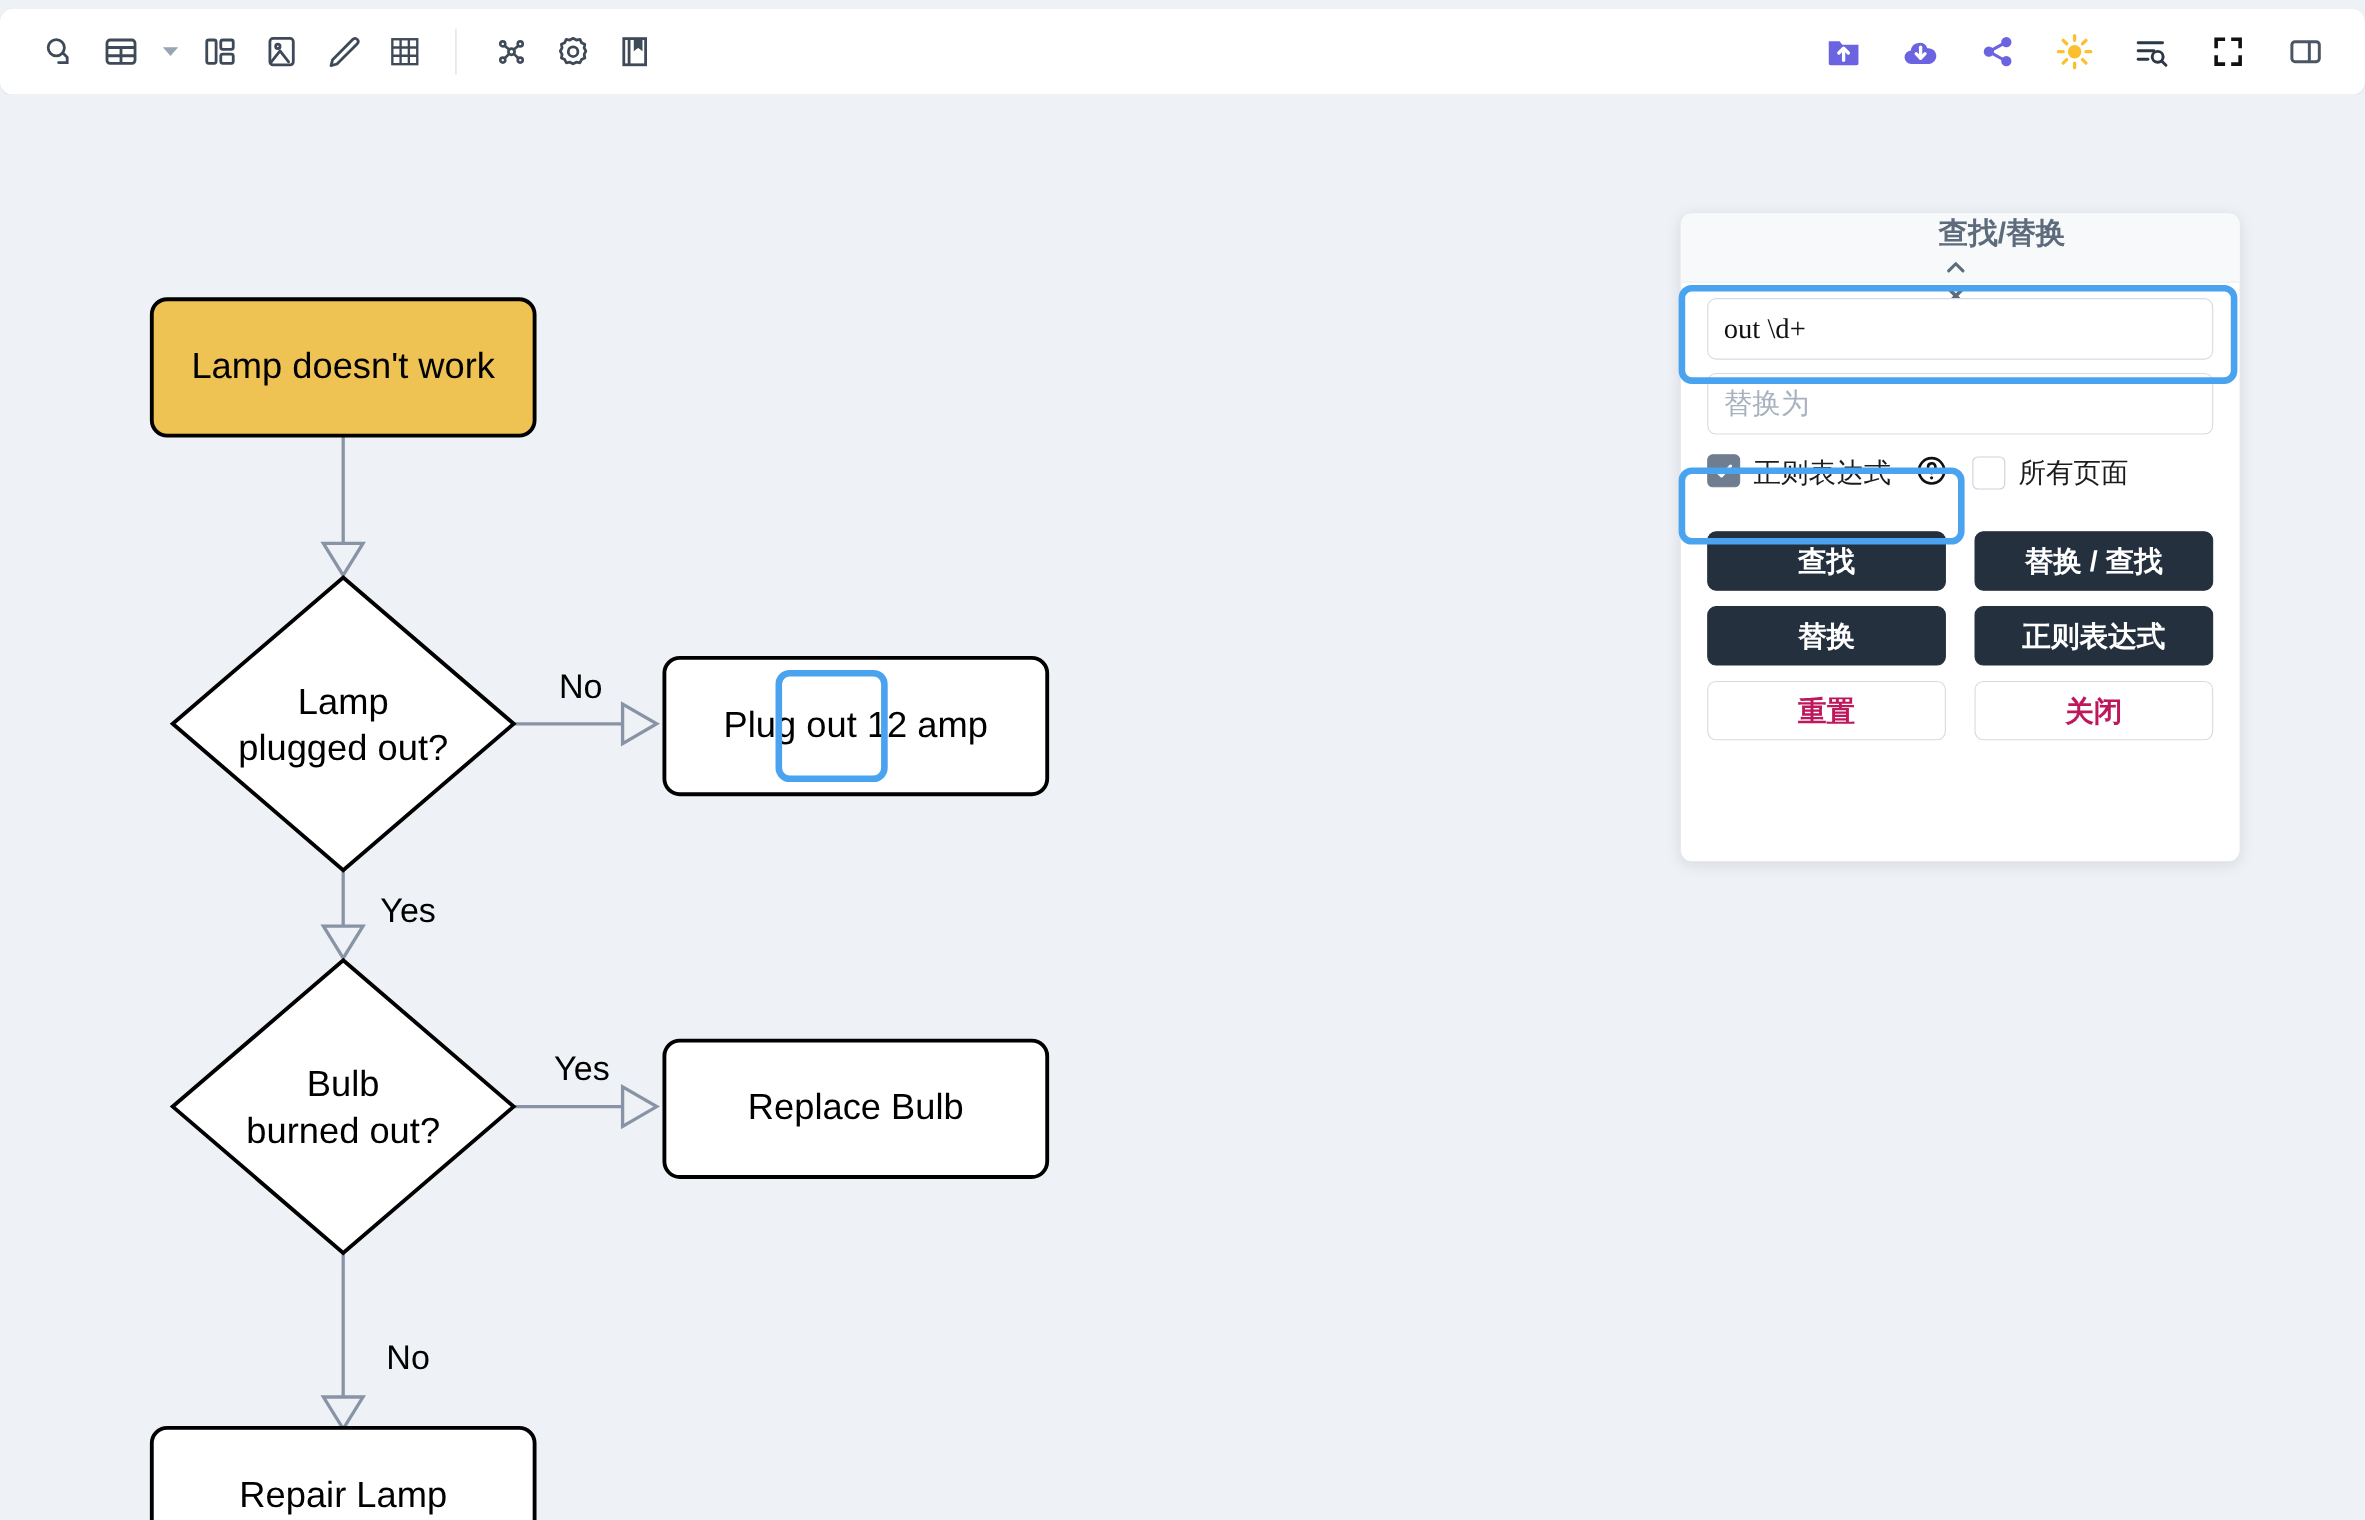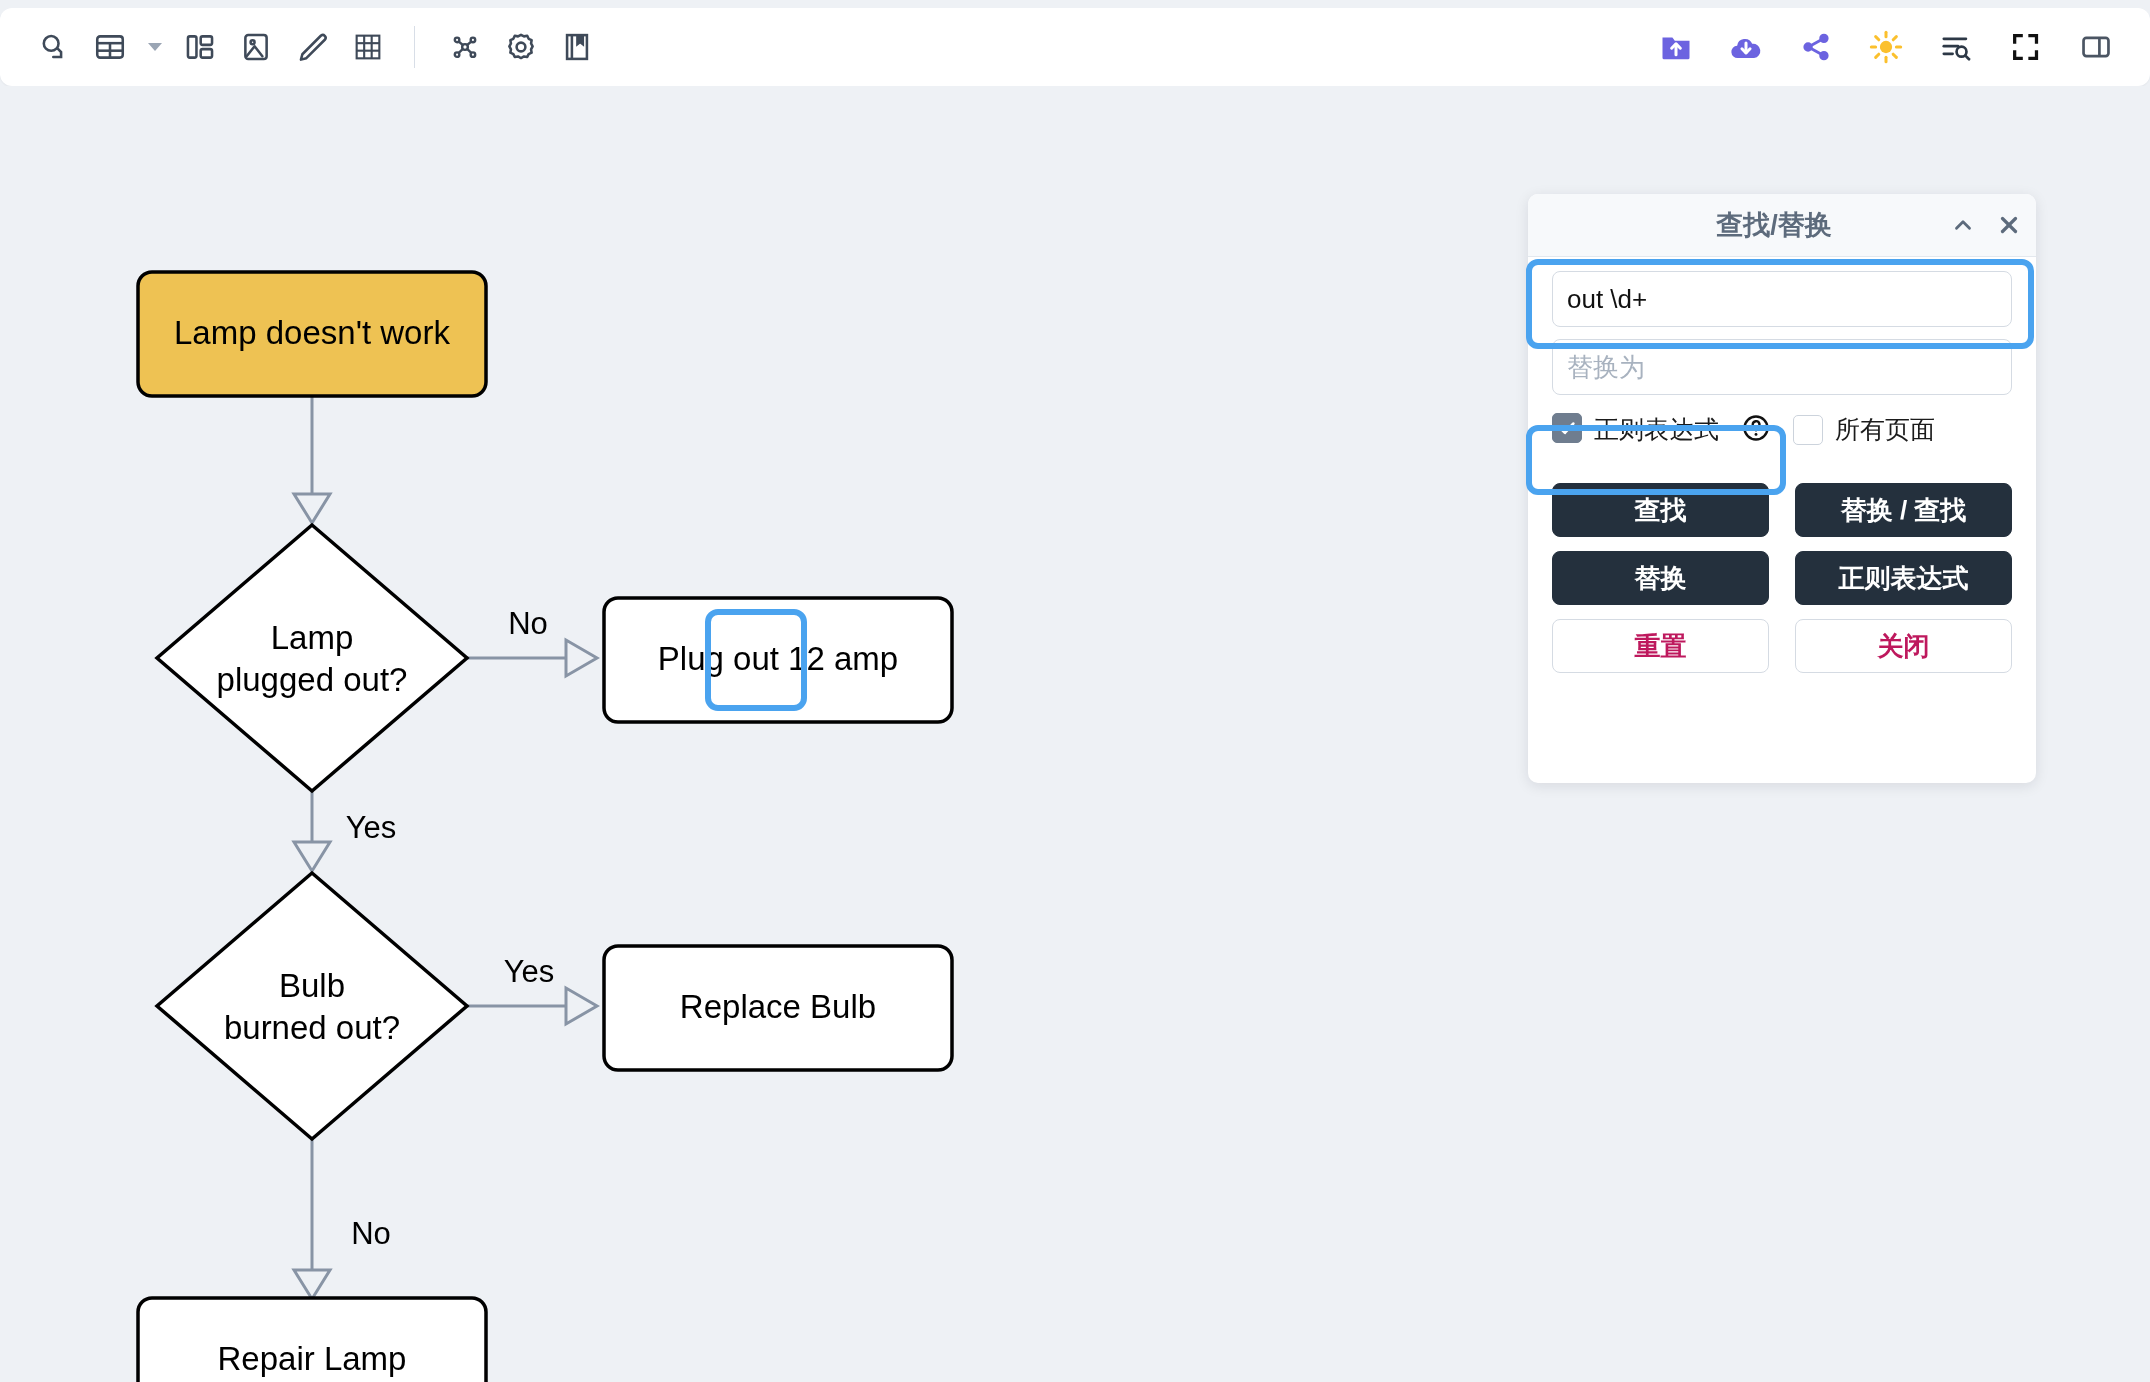--- a/index.html
+++ b/index.html
@@ -135,20 +135,21 @@
     overflow: visible;
   }
   #fd-titlebar {
     height: 62px;
     background: #f7f9fb;
     border-bottom: 1px solid #e3e8ee;
     border-radius: 10px 10px 0 0;
     display: flex;
     align-items: center;
     position: relative;
+    flex-direction: column;
   }
   #fd-title {
     flex: 1 1 auto;
     text-align: center;
     font-size: 27px;
     font-weight: bold;
     color: #5d6b7c;
     padding-left: 76px;
   }
   .fd-titlebtn {
@@ -165,21 +166,21 @@
     padding: 14px 24px 26px 24px;
     position: relative;
   }
   .fd-field {
     width: 100%;
     box-sizing: border-box;
     height: 56px;
     border: 1.5px solid #d5dbe3;
     border-radius: 8px;
     font-size: 26px;
-    font-family: Liberation Sans, sans-serif;
+    font-family: Liberation Serif, serif;
     padding: 0 14px;
     color: #111111;
     background: #ffffff;
     outline: none;
     display: block;
   }
   .fd-field::placeholder { color: #a8b2bf; }
 
   
   .focus-ring {

